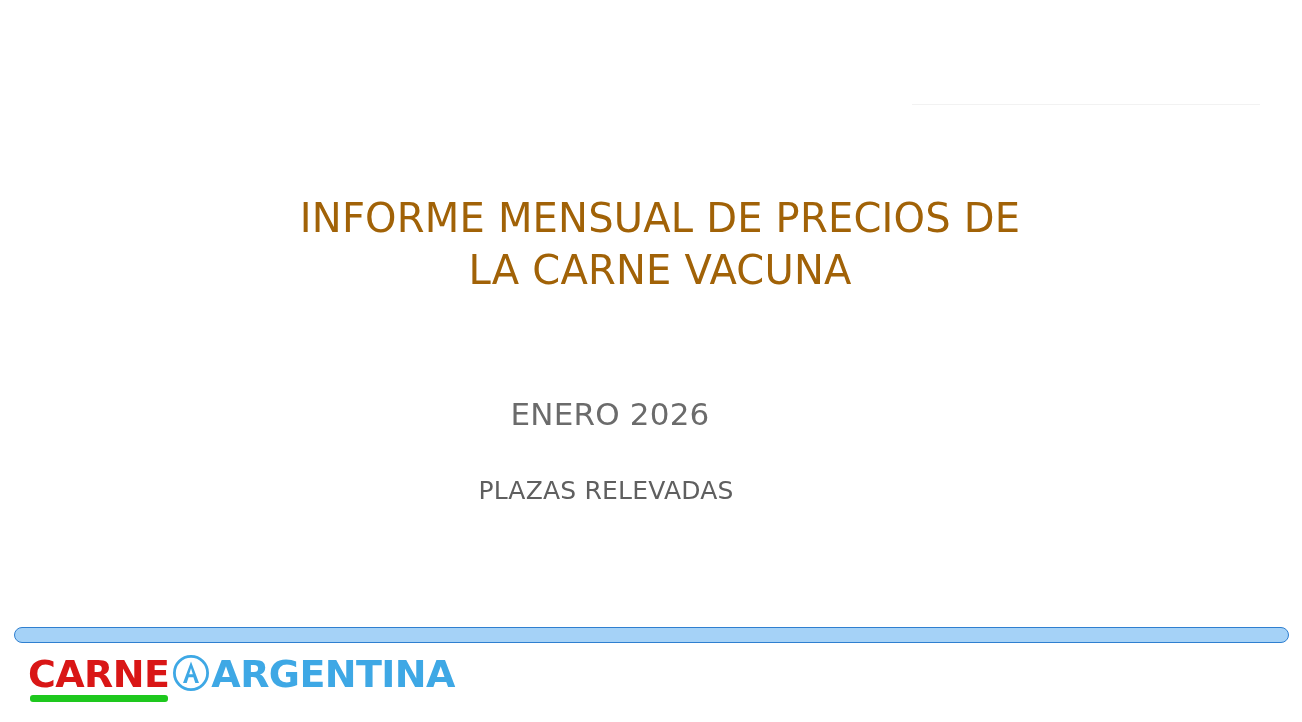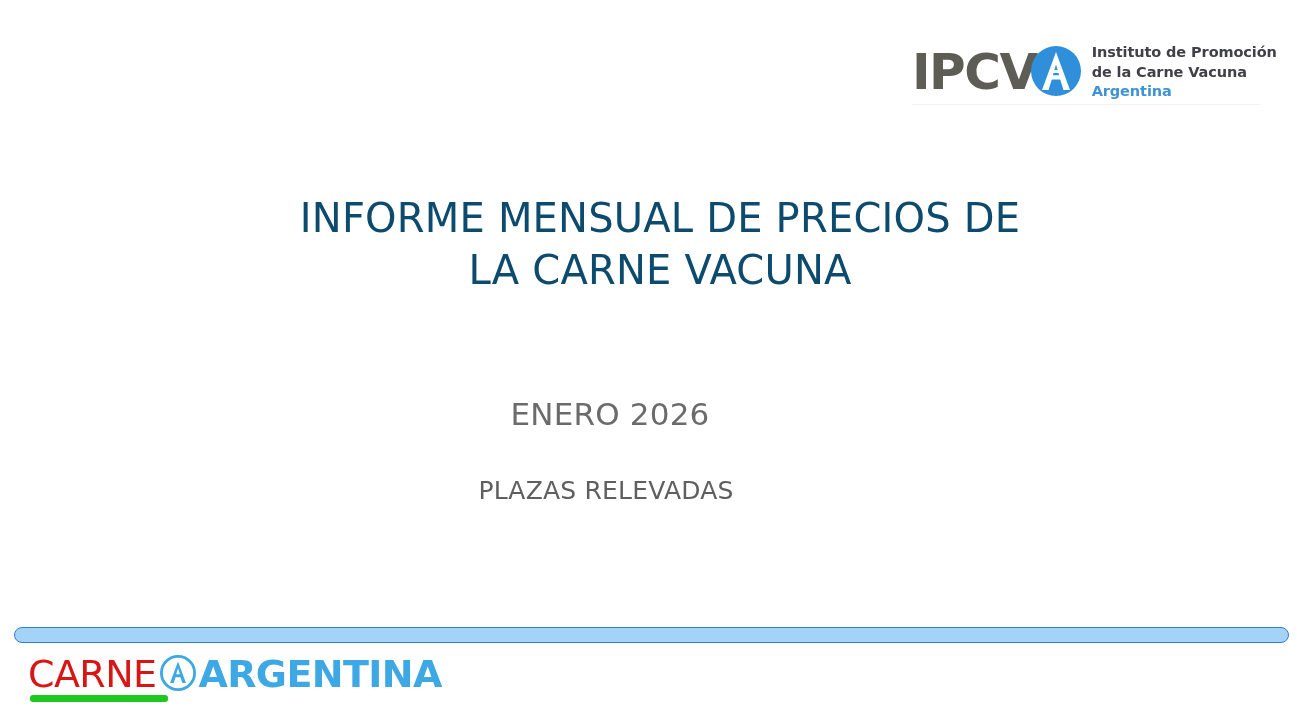--- a/index.html
+++ b/index.html
@@ -90,21 +90,21 @@
     top: 193px;
     left: 0;
     width: 1302px;
     text-align: center;
     padding-left: 18px;
   }
   .main-title {
     font-family: "DejaVu Sans", "Liberation Sans", sans-serif;
     font-size: 40px;
     font-weight: normal;
-    color: #0c4a6e;
+    color: #a16207;
     line-height: 1.29;
     letter-spacing: 0.2px;
     white-space: pre-line;
   }
 
   .date-block {
     position: absolute;
     top: 396px;
     left: 0;
     width: 1202px;
@@ -157,21 +157,21 @@
     height: 50px;
     display: flex;
     align-items: flex-start;
   }
   .carne-word-wrap {
     position: relative;
     display: inline-block;
   }
   .carne-word {
     font-family: "DejaVu Sans", "Liberation Sans", sans-serif;
-    font-weight: normal;
+    font-weight: bold;
     font-size: 38px;
     color: #d91616;
     letter-spacing: -0.6px;
     line-height: 1;
     display: block;
   }
   .green-stroke {
     position: absolute;
     left: 2px;
     bottom: -9px;
@@ -196,38 +196,20 @@
     color: #3ea8e5;
     letter-spacing: -0.6px;
     line-height: 1;
   }
 </style>
 </head>
 <body>
 
 <div class="slide">
 
-  <div class="ipcva-logo">
-    <span class="ipcva-wordmark">IPCV</span>
-
-    <span class="ipcva-mark">
-      <svg width="52" height="52" viewBox="0 0 52 52" aria-hidden="true">
-        <circle cx="26" cy="26" r="25" fill="#2f8fda"></circle>
-        <path d="M26 7 L40 45 L33.5 45 L30.2 34.5 L21.8 34.5 L18.5 45 L12 45 Z" fill="#ffffff"></path>
-        <path d="M26 19.5 L29.2 30.2 L22.8 30.2 Z" fill="#2f8fda"></path>
-        <rect x="19.2" y="25.0" width="13.6" height="3.0" fill="#ffffff"></rect>
-      </svg>
-    </span>
-
-    <span class="ipcva-text">
-      <span class="l1">Instituto de Promoción</span><br>
-      <span class="l2">de la Carne Vacuna</span><br>
-      <span class="l3">Argentina</span>
-    </span>
-  </div>
   <div class="logo-hairline"></div>
 
   <div class="title-block">
     <div class="main-title">INFORME MENSUAL DE PRECIOS DE
 LA CARNE VACUNA</div>
   </div>
 
   <div class="date-block">
     <div class="date-text">ENERO 2026</div>
   </div>

